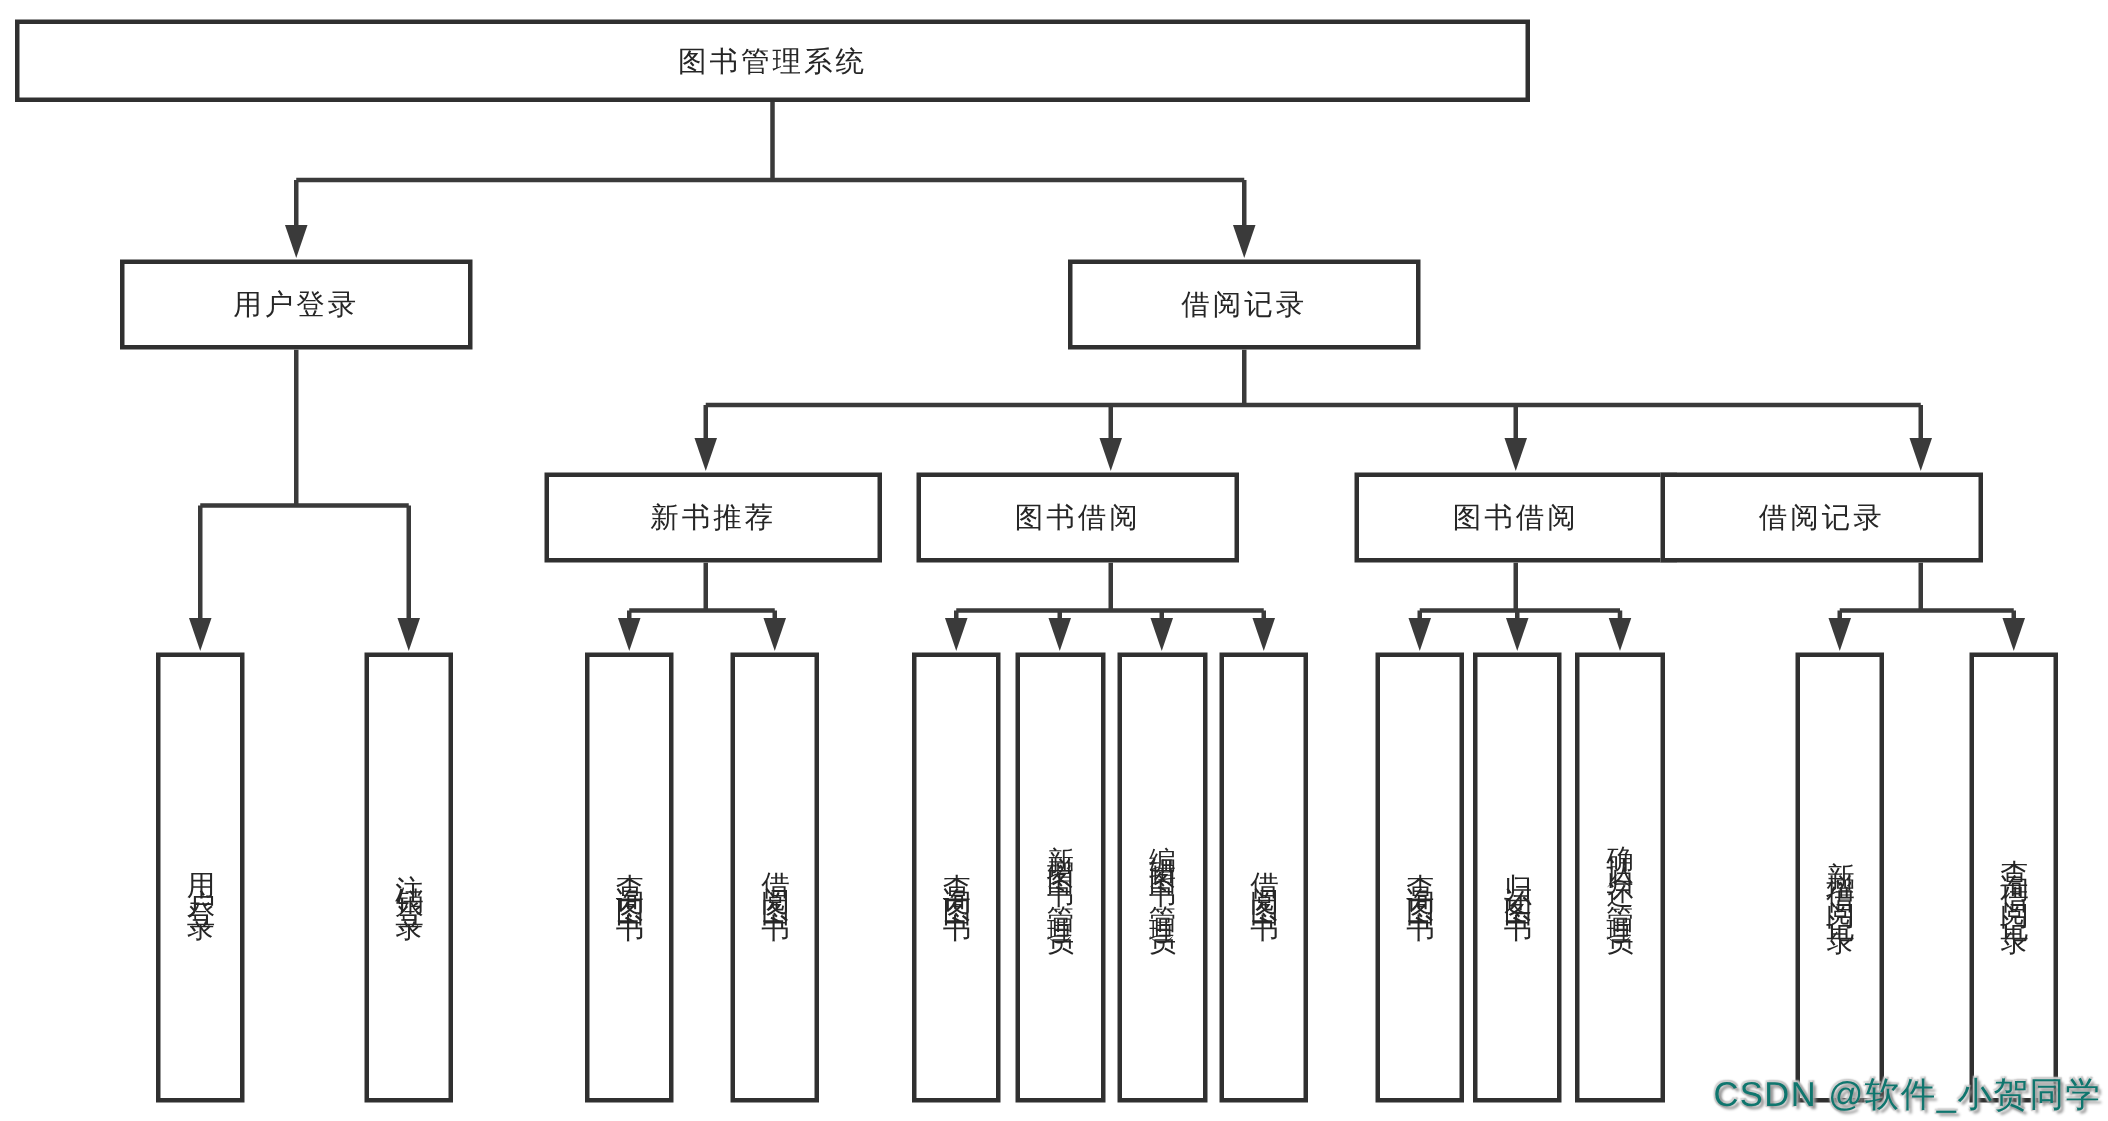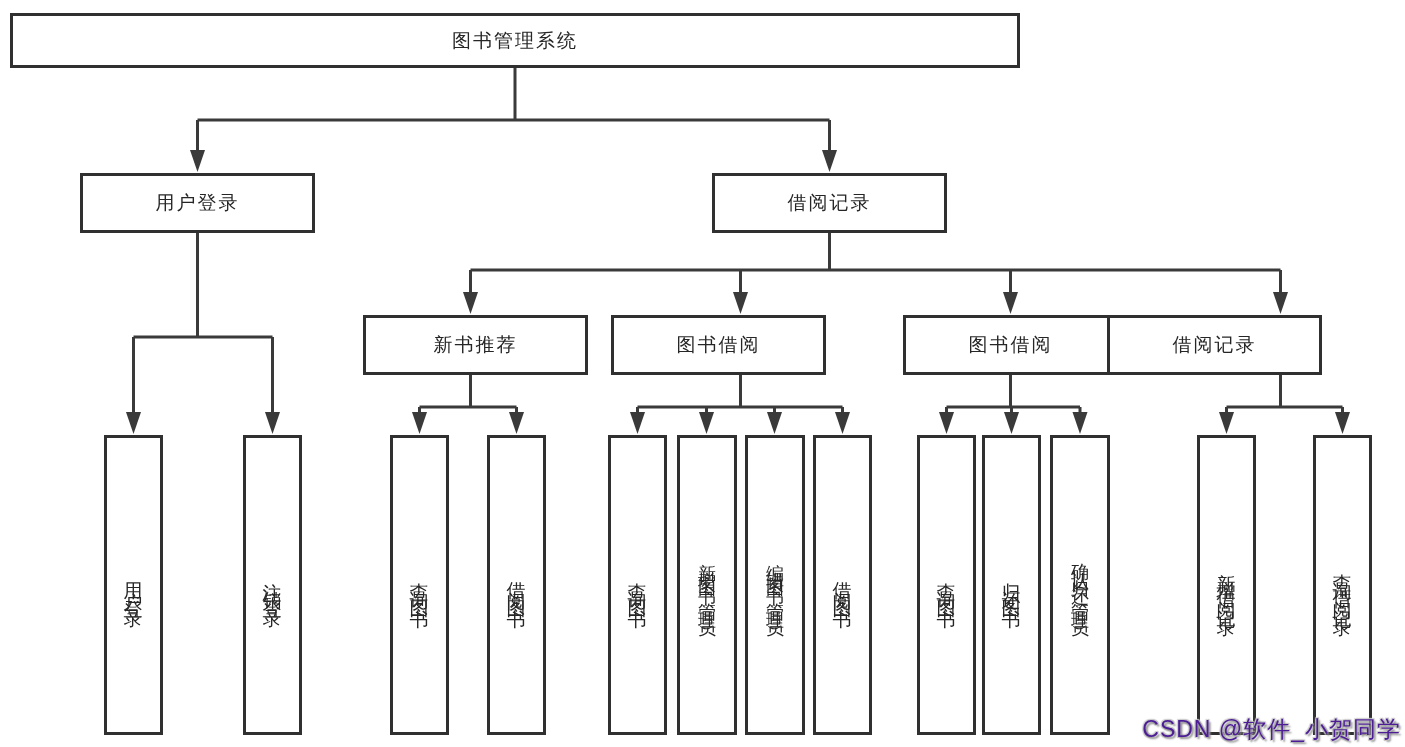--- a/index.html
+++ b/index.html
@@ -39,21 +39,21 @@
     letter-spacing:9px;
     line-height:1;
   }
   .vbox.tight{letter-spacing:8px;font-size:18px;}
   .watermark{
     position:absolute;
     right:4px;
     bottom:2px;
     font-size:23px;
     letter-spacing:1px;
-    color:#4c1d95;
+    color:#0f766e;
     text-shadow:2px 2px 2px #8d8d8d, -1px -1px 1px #cfcfcf, 1px -1px 1px #bdbdbd, -1px 1px 1px #bdbdbd;
     white-space:nowrap;
   }
 </style>
 </head>
 <body>
 
 <div class="stage">
 
   <svg class="connectors" width="1405" height="747" viewBox="0 0 1405 747">

